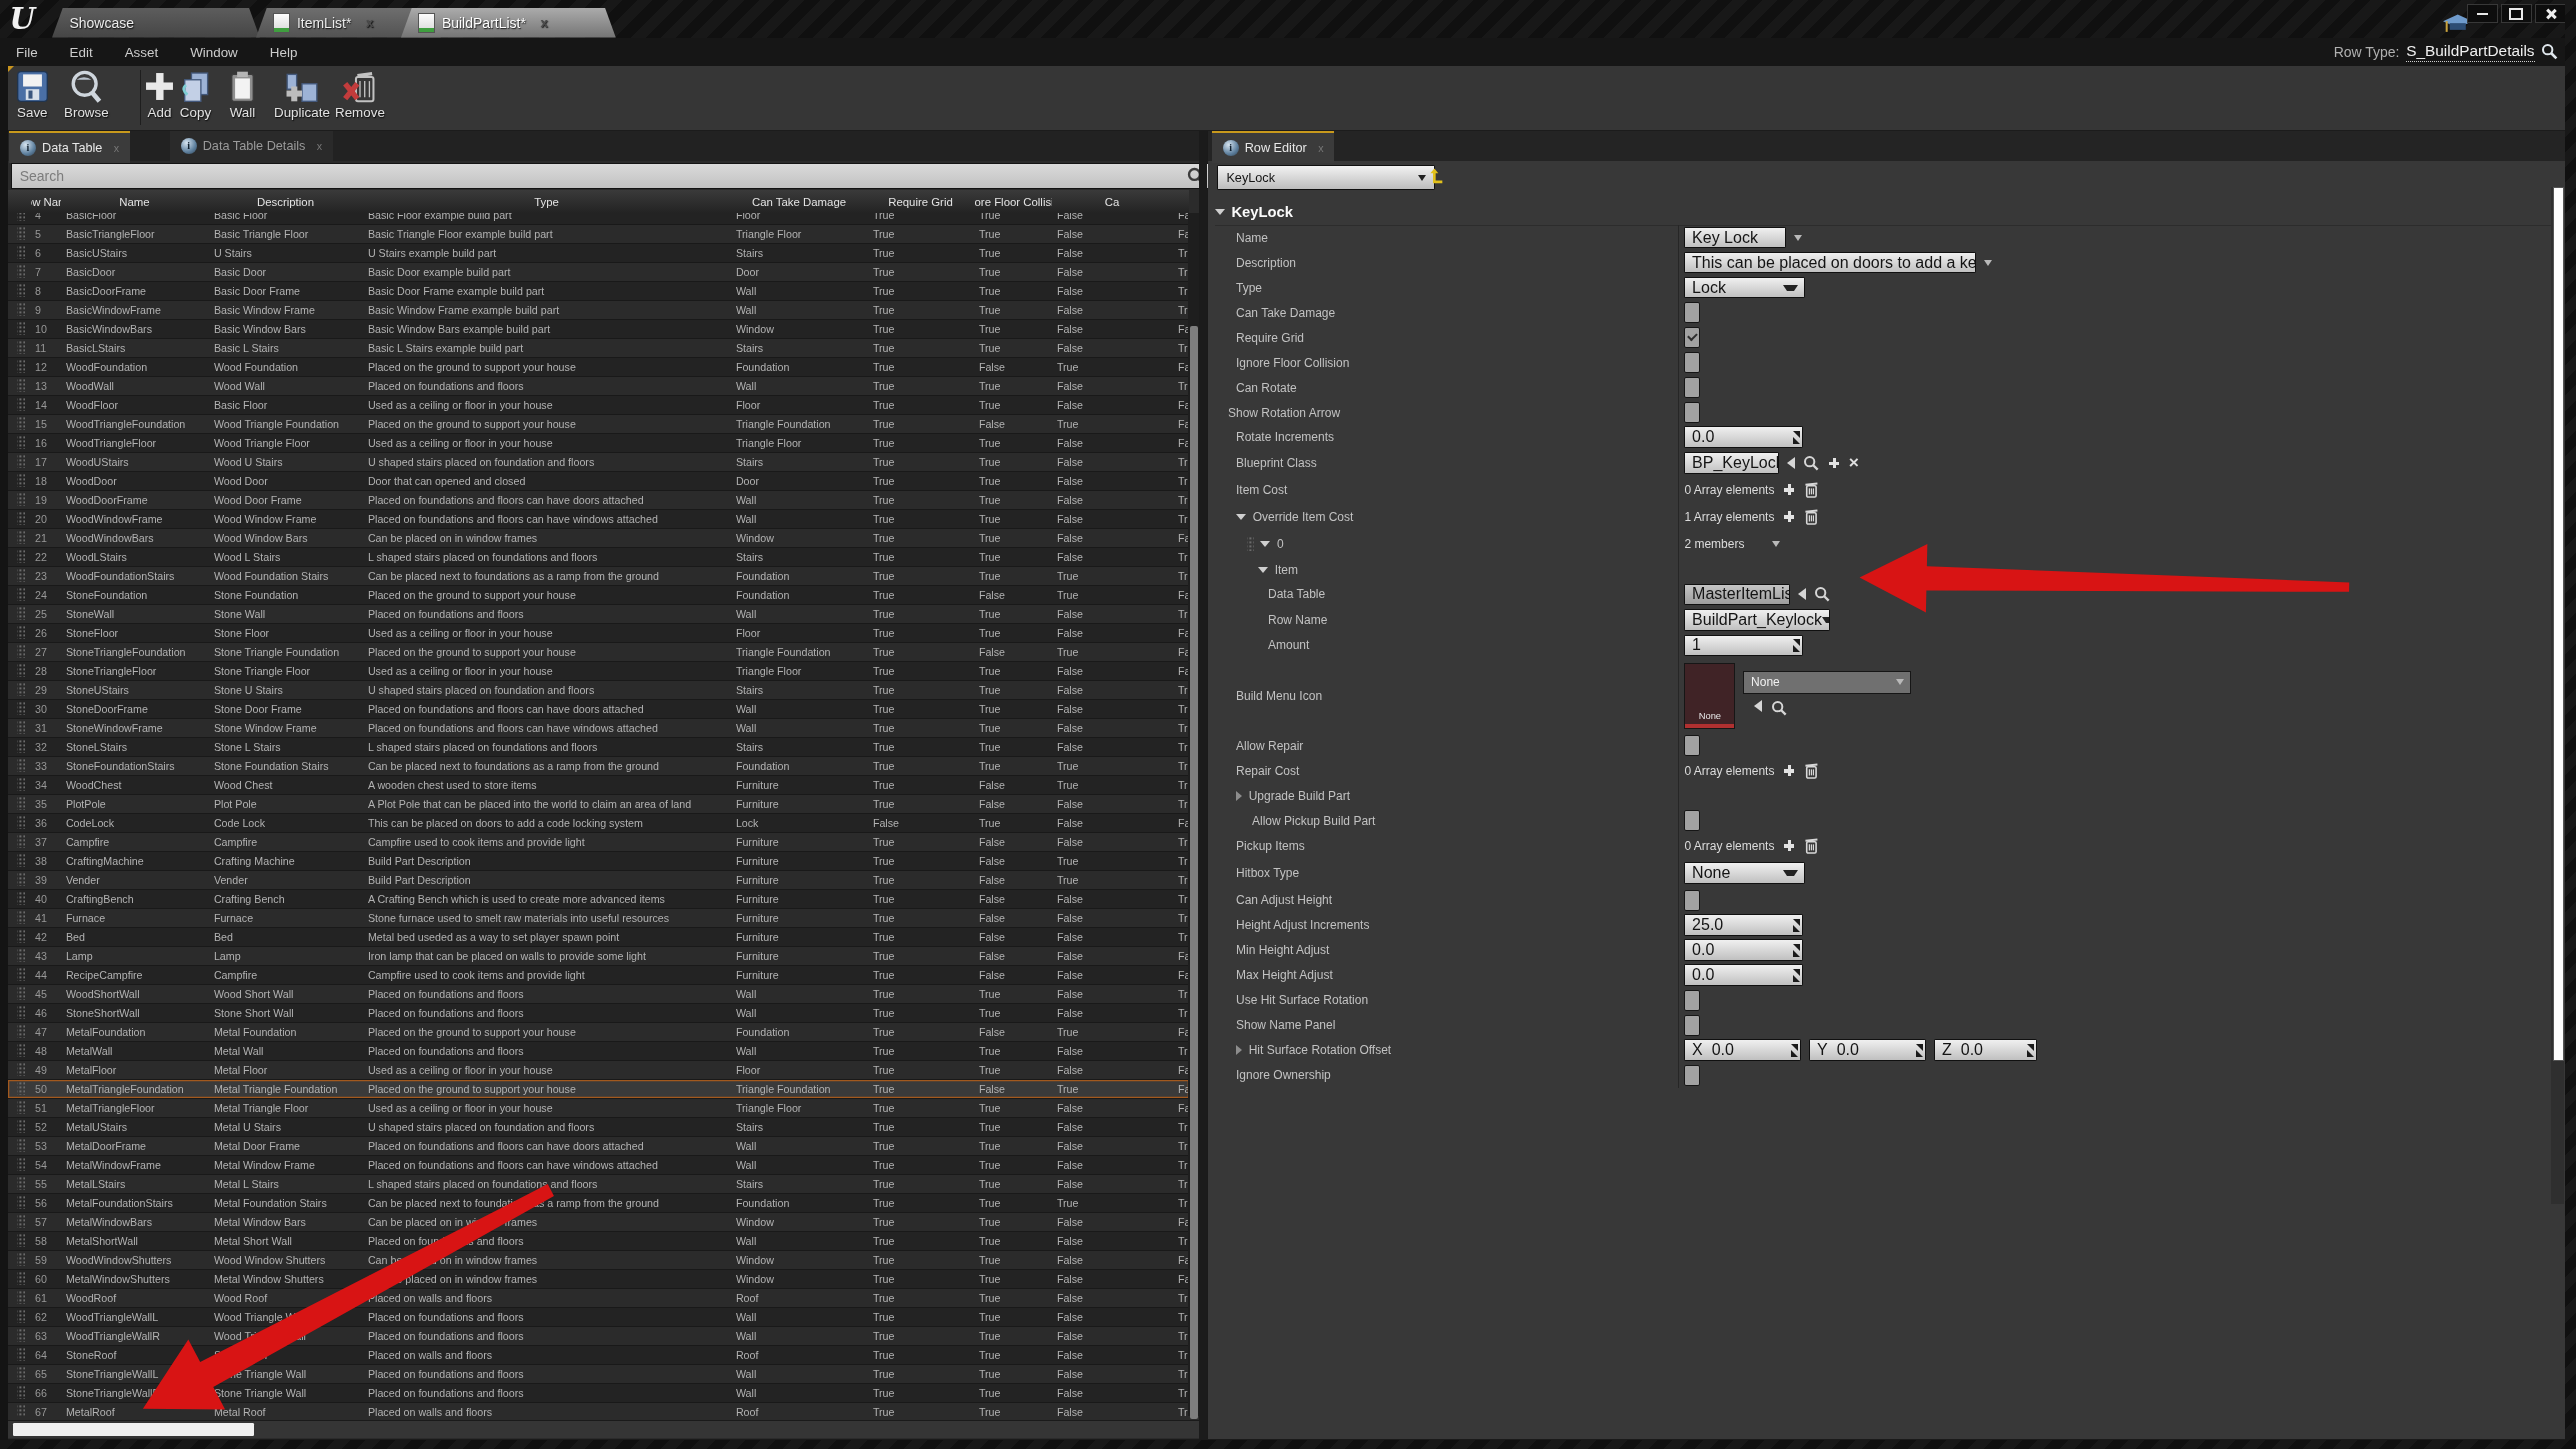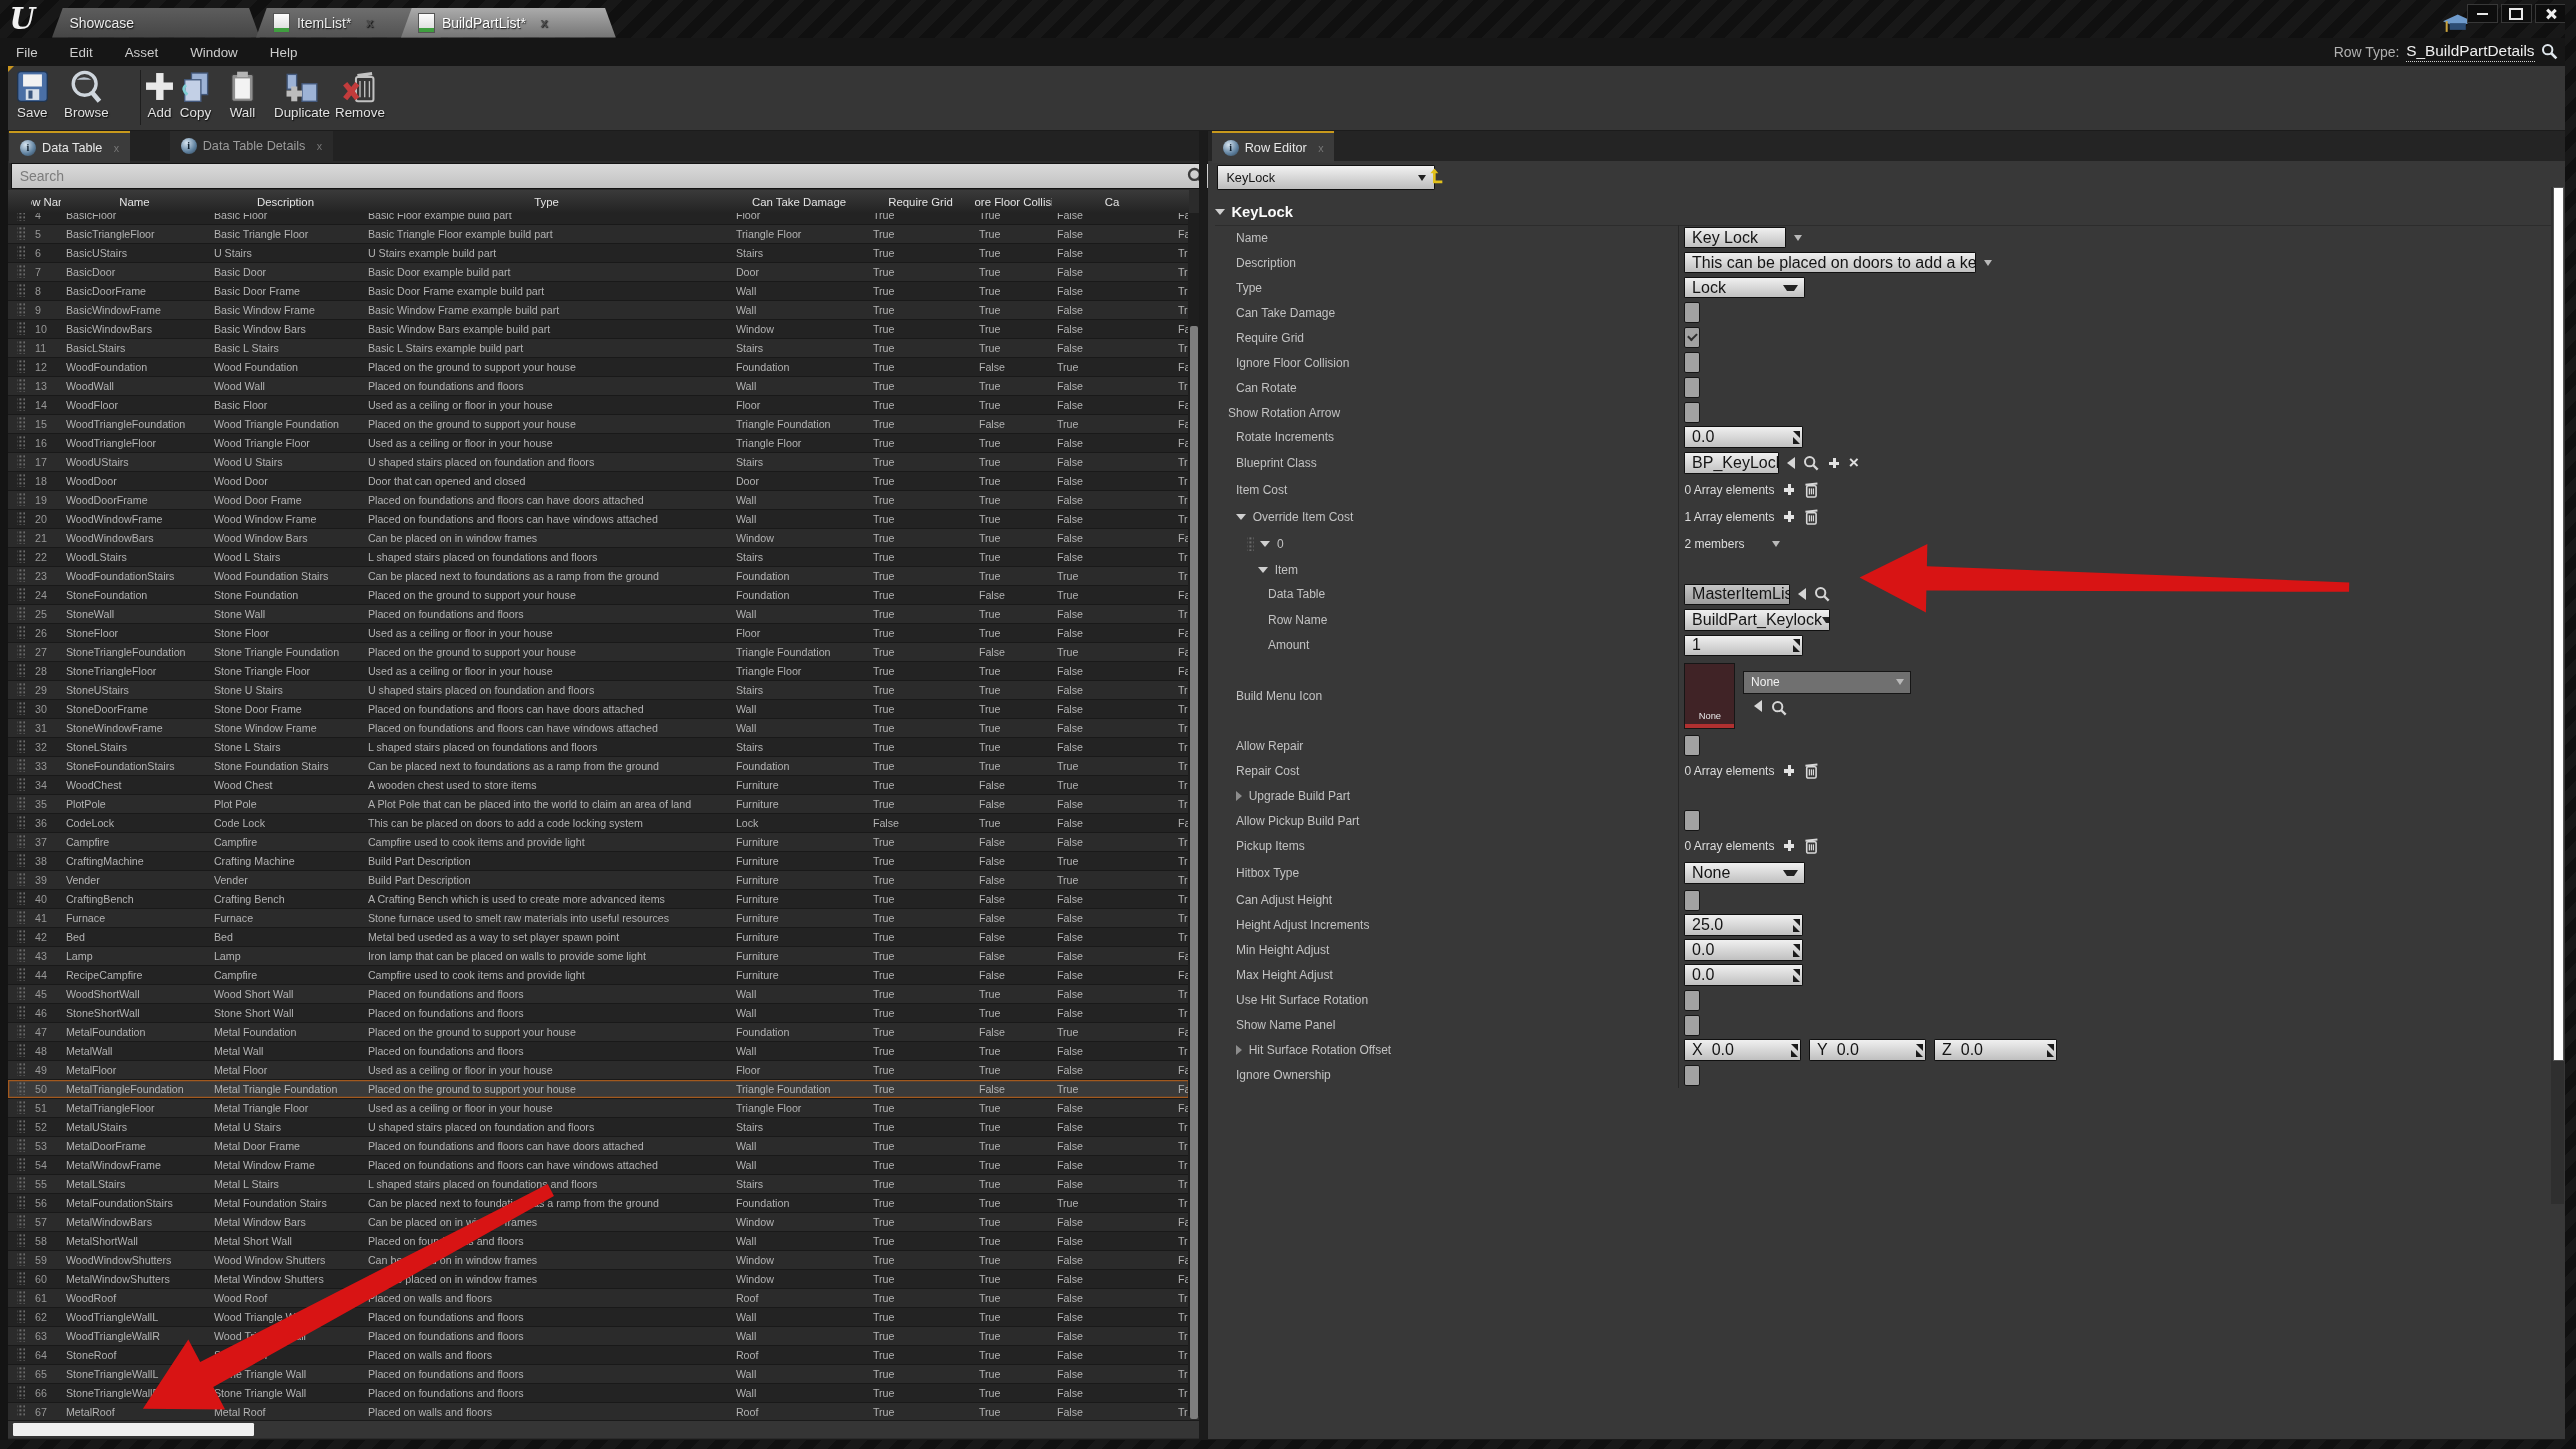--- a/index.html
+++ b/index.html
@@ -1309,21 +1309,21 @@
         </div>
       </div>
       <div class="prow">
         <div class="plabel" style="padding-left:28px">
           <span class="exp-closed"></span>
           <span>Upgrade Build Part</span>
         </div>
         <div class="pval"></div>
       </div>
       <div class="prow">
-        <div class="plabel" style="padding-left:28px">
+        <div class="plabel" style="padding-left:44px">
           <span>Allow Pickup Build Part</span>
         </div>
         <div class="pval">
           <span class="cb"></span>
         </div>
       </div>
       <div class="prow">
         <div class="plabel" style="padding-left:28px">
           <span>Pickup Items</span>
         </div>
@@ -1396,21 +1396,21 @@
         </div>
       </div>
       <div class="prow">
         <div class="plabel" style="padding-left:28px">
           <span class="exp-closed"></span>
           <span>Hit Surface Rotation Offset</span>
         </div>
         <div class="pval">
           <span class="vbox spinbox" style="width:117px">X&nbsp;&nbsp;0.0<span class="sping"></span></span>
           <span class="vbox spinbox" style="width:117px">Y&nbsp;&nbsp;0.0<span class="sping"></span></span>
-          <span class="vbox spinbox" style="width:123px">Z&nbsp;&nbsp;0.0<span class="sping"></span></span>
+          <span class="vbox spinbox" style="width:103px">Z&nbsp;&nbsp;0.0<span class="sping"></span></span>
         </div>
       </div>
       <div class="prow">
         <div class="plabel" style="padding-left:28px">
           <span>Ignore Ownership</span>
         </div>
         <div class="pval">
           <span class="cb"></span>
         </div>
       </div>

